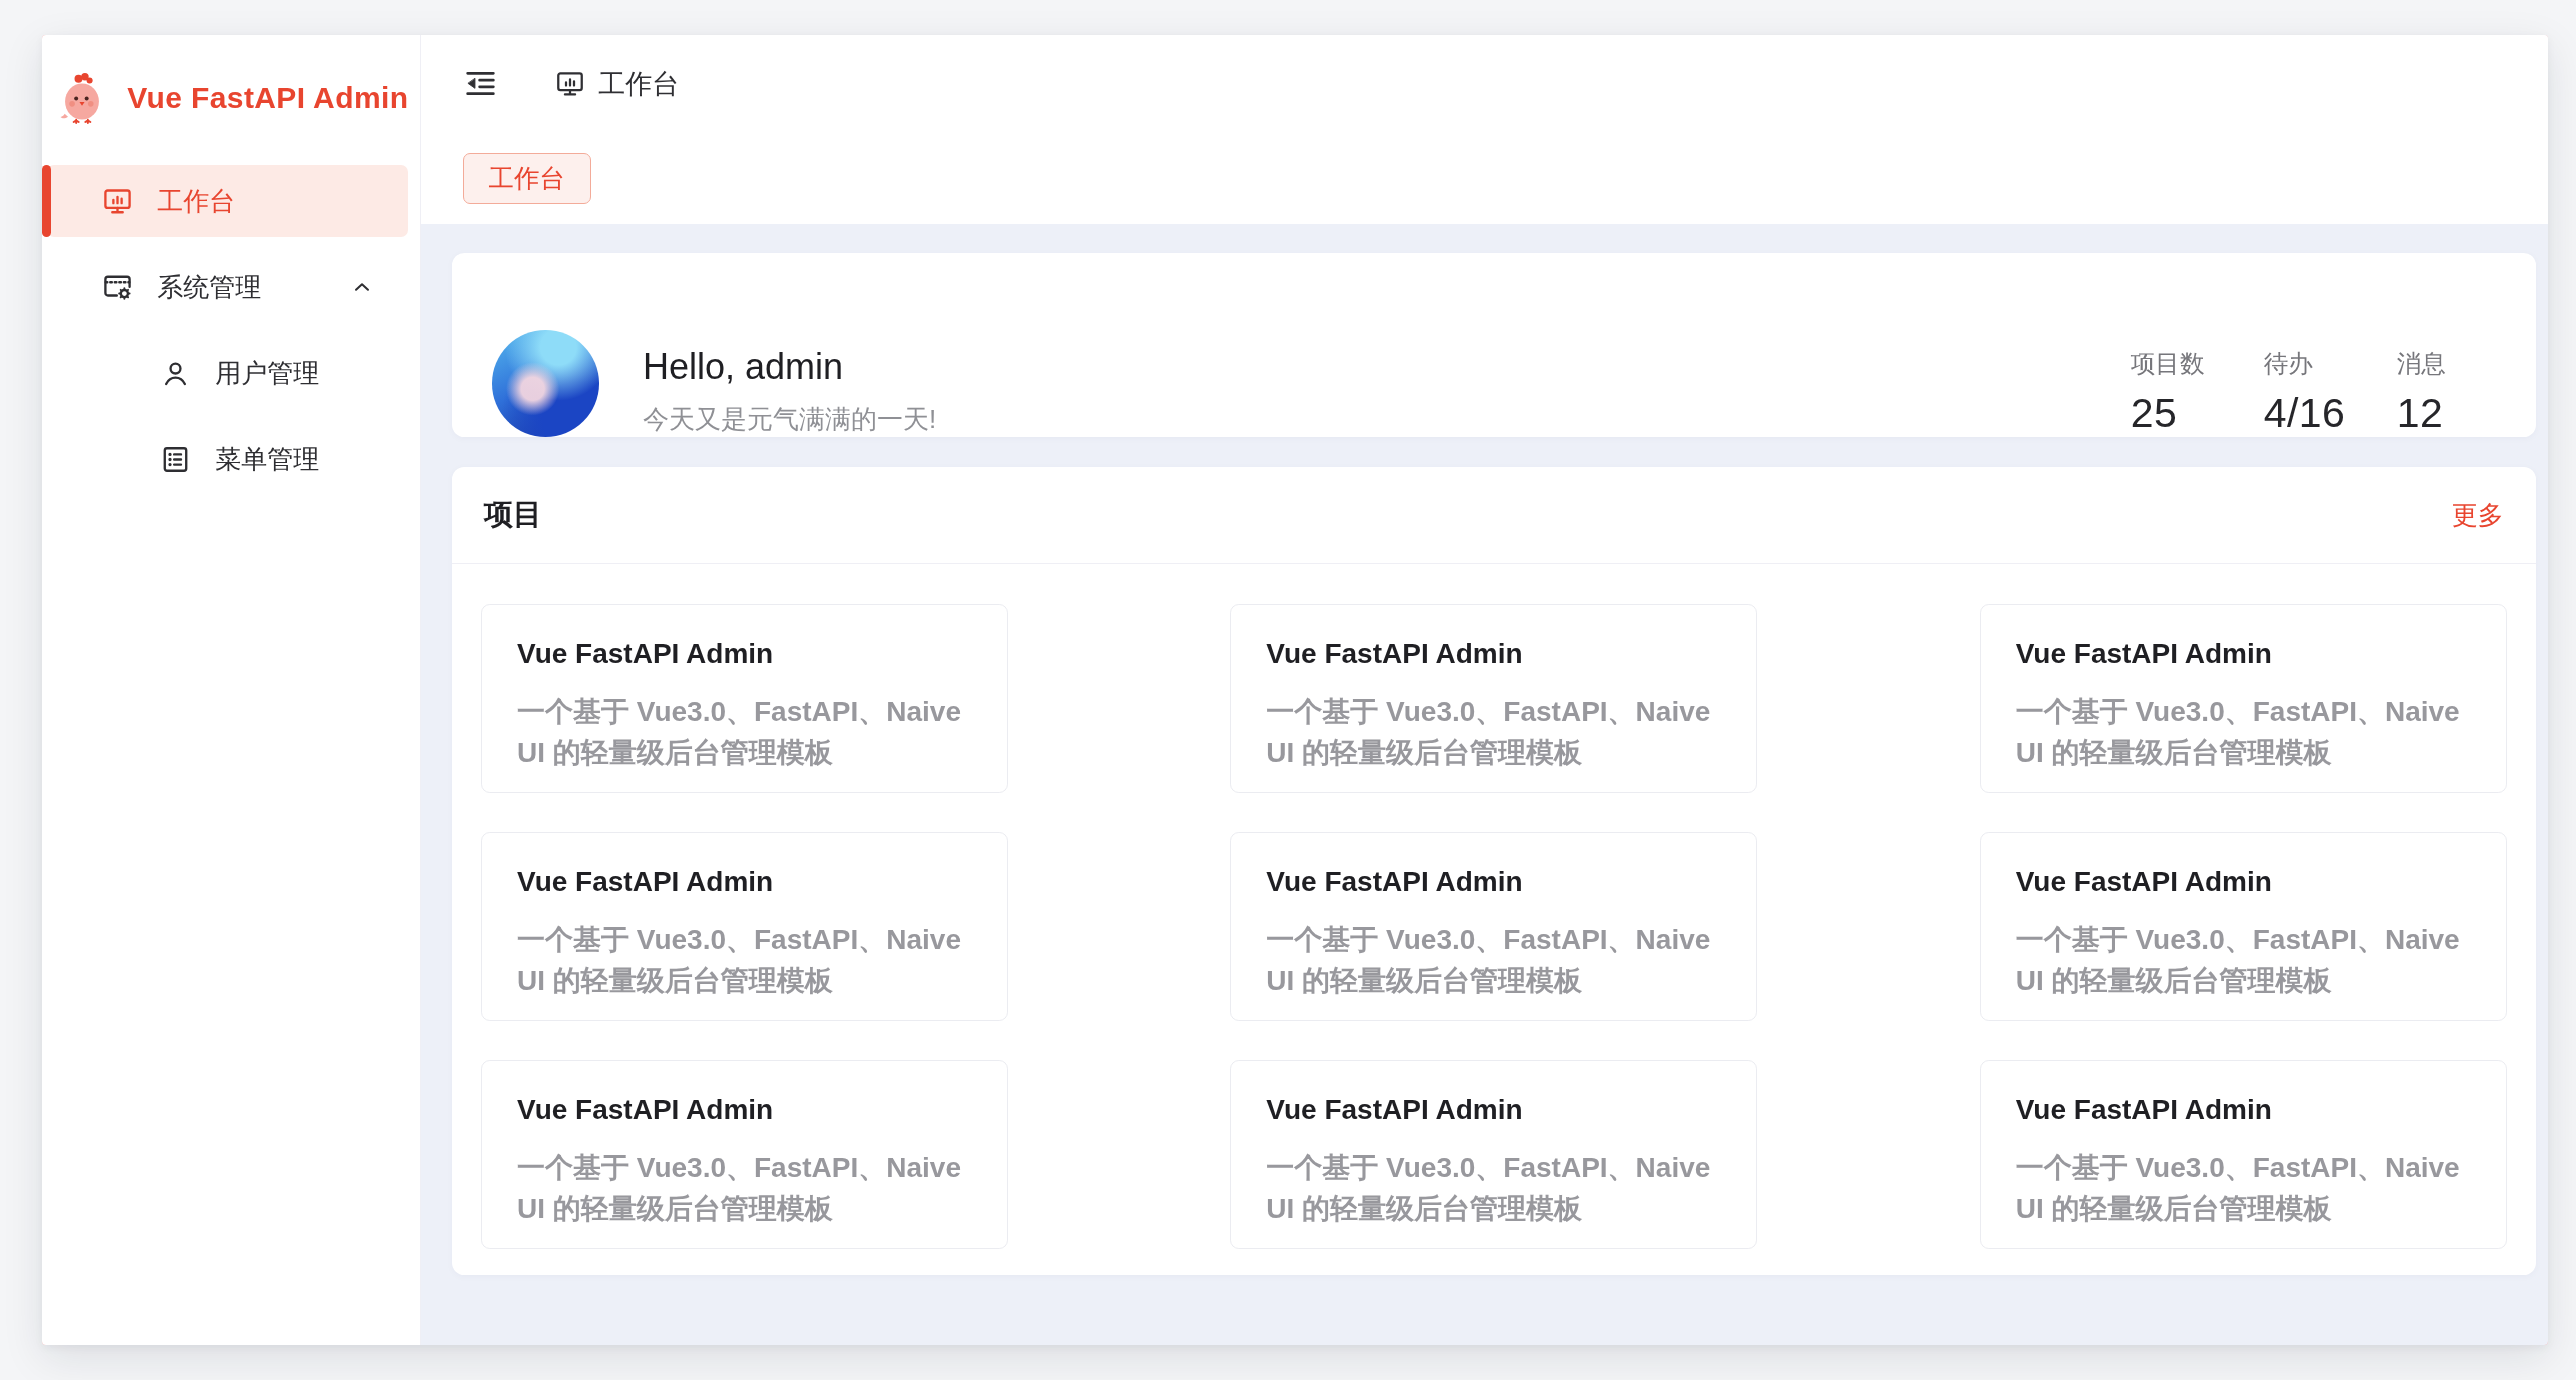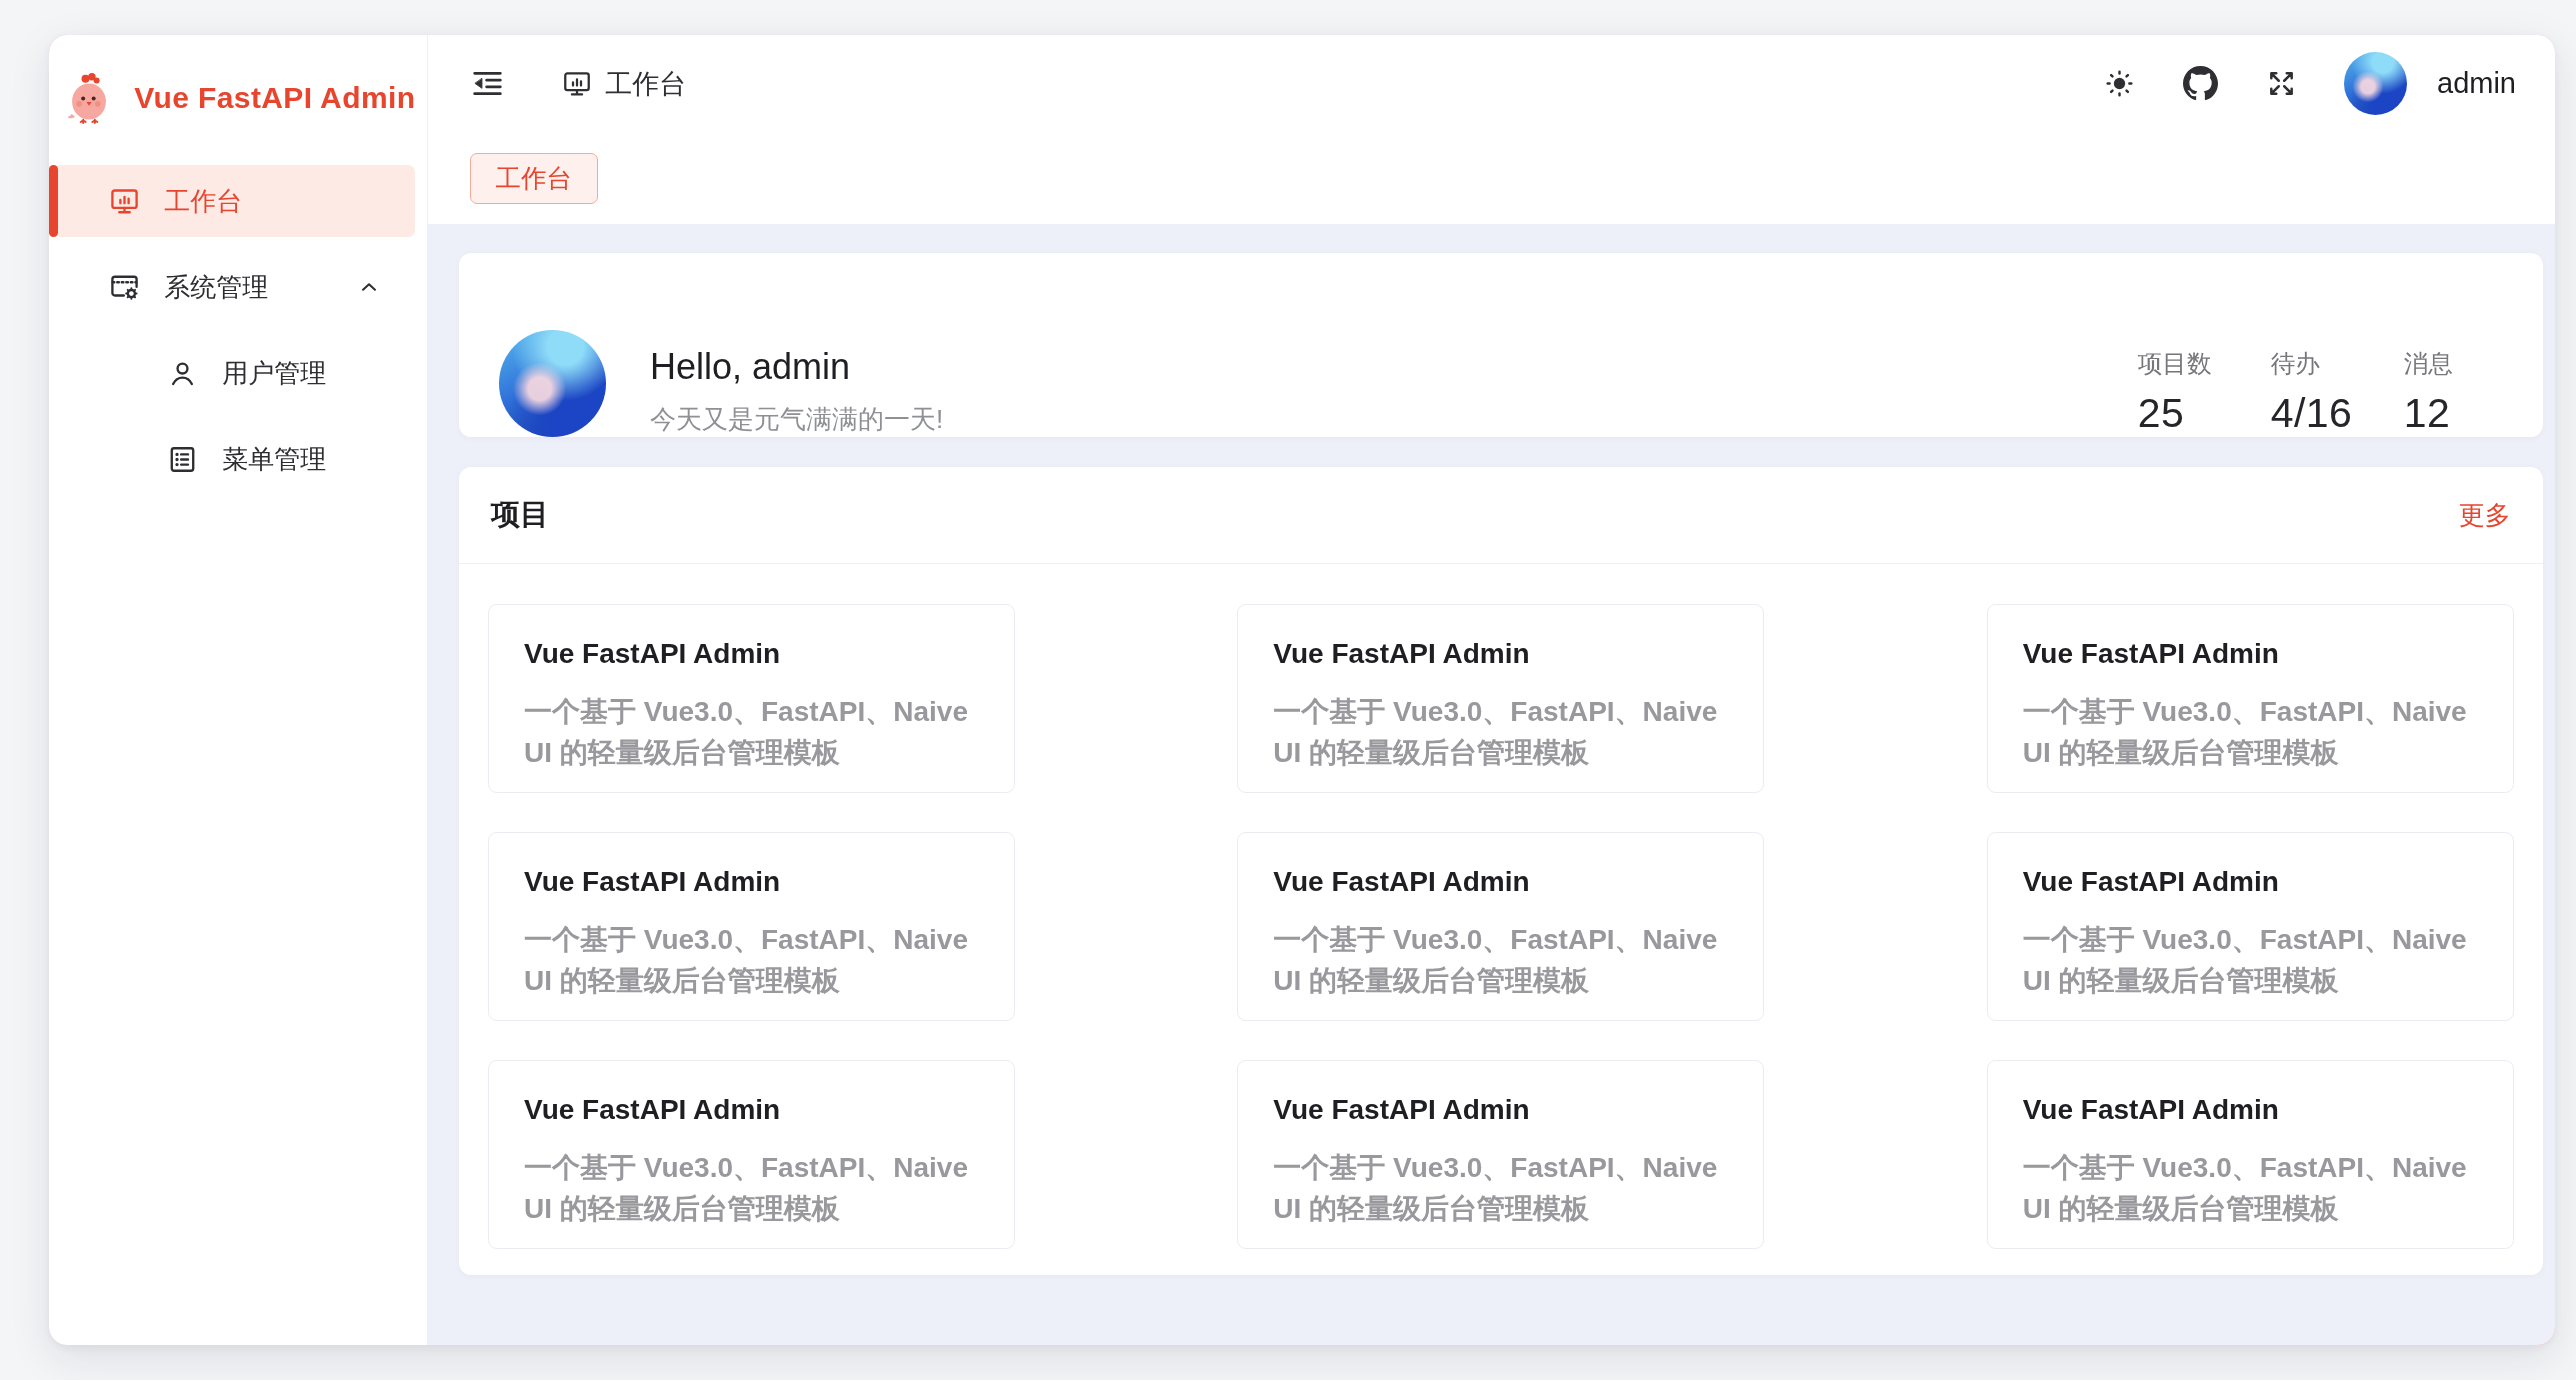--- a/index.html
+++ b/index.html
@@ -16,22 +16,22 @@
   }
   *{box-sizing:border-box;}
   html,body{margin:0;padding:0;overflow:hidden;}
   body{
     width:2576px;height:1380px;
     background:#f4f5f7;
     font-family:"Liberation Sans","DejaVu Sans",sans-serif;
     color:var(--ink);
   }
   .app{
-    position:absolute;left:49px;top:35px;width:2506px;height:1310px;
-    background:#fca5a5;border-radius:18px;overflow:hidden;display:flex;
+    position:absolute;left:42px;top:35px;width:2506px;height:1310px;
+    background:#fca5a5;border-radius:4px;overflow:hidden;display:flex;
     box-shadow:0 12.3px 42px rgba(20,28,48,.10),0 2.6px 8.8px rgba(20,28,48,.05);
   }
   
   .sidebar{width:379px;min-width:379px;background:#fff;border-right:1.8px solid var(--line);display:flex;flex-direction:column;}
   .logo{display:flex;align-items:center;justify-content:center;gap:17.6px;padding:35px 8.8px 39px;}
   .logo-title{font-size:30px;font-weight:700;color:var(--primary);letter-spacing:0.4px;}
   .menu{padding:0 12.3px 0 0;}
   .menu-item{position:relative;display:flex;align-items:center;height:72px;margin:0 0 14px 5.3px;
     padding-left:54px;border-radius:7px;font-size:26px;color:var(--ink);cursor:pointer;}
   .menu-item .mi{width:33px;height:33px;margin-right:23px;flex:0 0 33px;display:flex;align-items:center;}
@@ -220,39 +220,20 @@
           </svg>
       </span>
       <div class="crumb">
         <span class="mi">
           <svg class="icn" viewBox="0 0 24 24">
               <use href="#i-workbench"></use>
             </svg>
         </span>
         <span>工作台</span>
       </div>
-      <div class="topbar-right">
-        <span class="tool" style="width:33px">
-          <svg class="icn" viewBox="0 0 24 24">
-              <use href="#i-sun"></use>
-            </svg>
-        </span>
-        <span class="tool" style="width:37px">
-          <svg class="icn" viewBox="0 0 16 16">
-              <use href="#i-github"></use>
-            </svg>
-        </span>
-        <span class="tool" style="width:33px">
-          <svg class="icn" viewBox="0 0 24 24">
-              <use href="#i-full"></use>
-            </svg>
-        </span>
-        <span class="avatar-img"></span>
-        <span class="username" style="margin-left:-16px">admin</span>
-      </div>
     </div>
 
     <div class="tagsbar">
       <span class="tag">
         <span>工作台</span>
       </span>
     </div>
 
     <div class="content">
 

